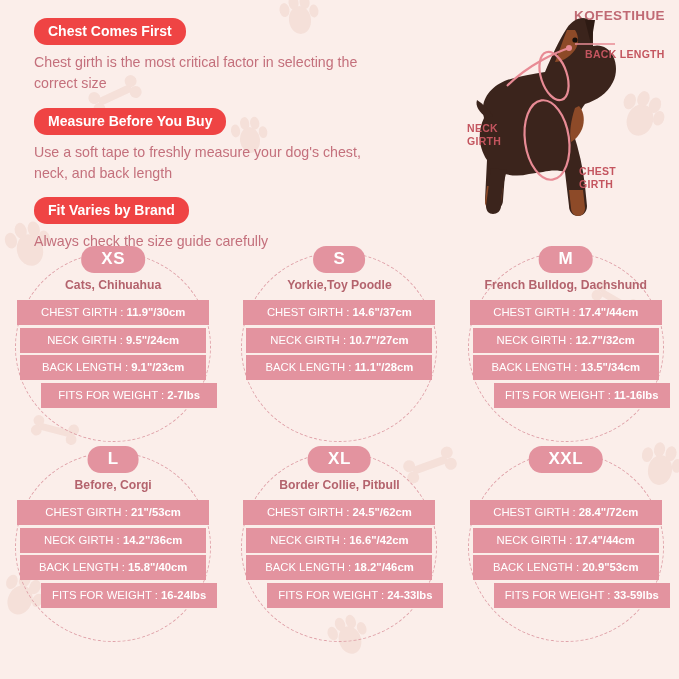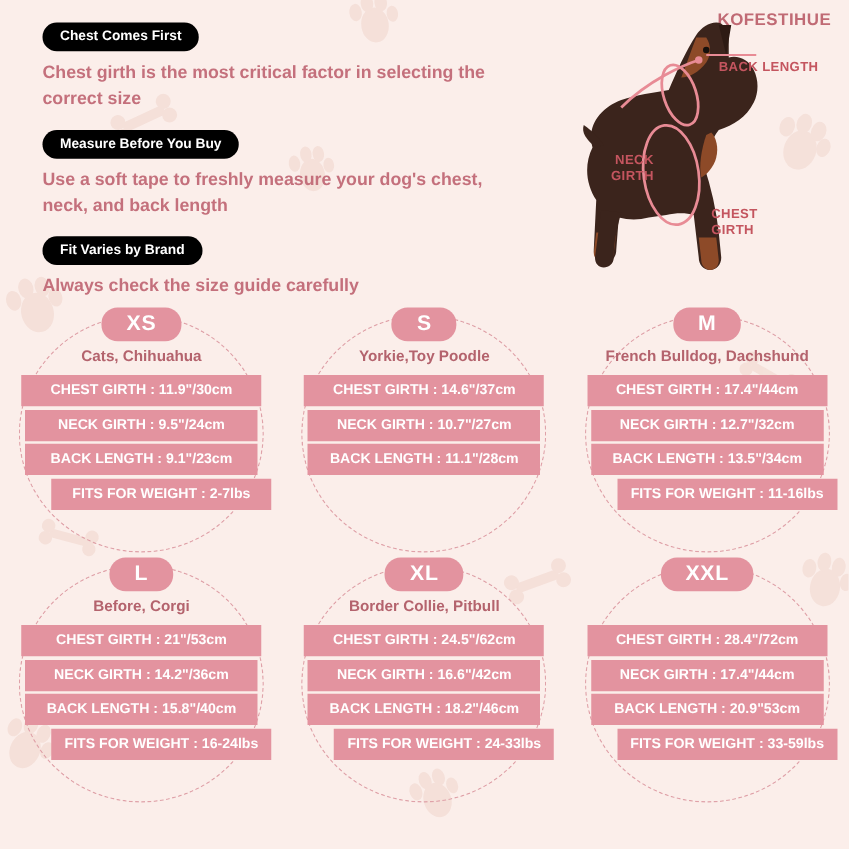--- a/index.html
+++ b/index.html
@@ -36,51 +36,51 @@
   }
 
   
   .tips {
     position: absolute;
     left: 34px; top: 18px;
     width: 360px;
   }
   .tip-chip {
     display: inline-block;
-    background: #000000;
+    background: #ef4444;
     color: #ffffff;
-    font-size: 11px;
+    font-size: 14px;
     font-weight: bold;
     border-radius: 13px;
     padding: 5px 14px 6px 14px;
     margin-bottom: 7px;
   }
   .tip-text {
     color: #c4707c;
     font-size: 14.2px;
     line-height: 1.5;
     margin-bottom: 13px;
-    font-weight: 700;
+    font-weight: 400;
   }
   .tip-block:last-child .tip-text { margin-bottom: 0; }
 
   
   .dog-area {
     position: absolute;
-    right: 10px; top: 0;
+    right: 0; top: 0;
     width: 300px; height: 250px;
   }
   .label {
     position: absolute;
     font-size: 10.5px;
     font-weight: bold;
     color: #c4555f;
     letter-spacing: .3px;
     line-height: 1.2;
-    text-align: right;
+    text-align: left;
   }
 
   
   .grid {
     position: absolute;
     left: 0; top: 248px;
     width: 679px;
     display: flex;
     flex-wrap: wrap;
   }
@@ -132,21 +132,21 @@
     background: #e3939f;
     color: #ffffff;
     height: 25px;
     line-height: 25px;
     margin-bottom: 2.5px;
     text-align: center;
     font-size: 11.3px;
     font-weight: bold;
     white-space: nowrap;
   }
-  .row .k { font-weight: bold; }
+  .row .k { font-weight: normal; }
   .row .v { font-weight: bold; }
   .row:nth-child(1) { width: 192px; margin-left: 0; }
   .row:nth-child(2) { width: 186px; margin-left: 3px; }
   .row:nth-child(3) { width: 186px; margin-left: 3px; }
   .row:nth-child(4) { width: 176px; margin-left: 24px; }
 </style>
 </head>
 <body>
 
 <div id="page">

